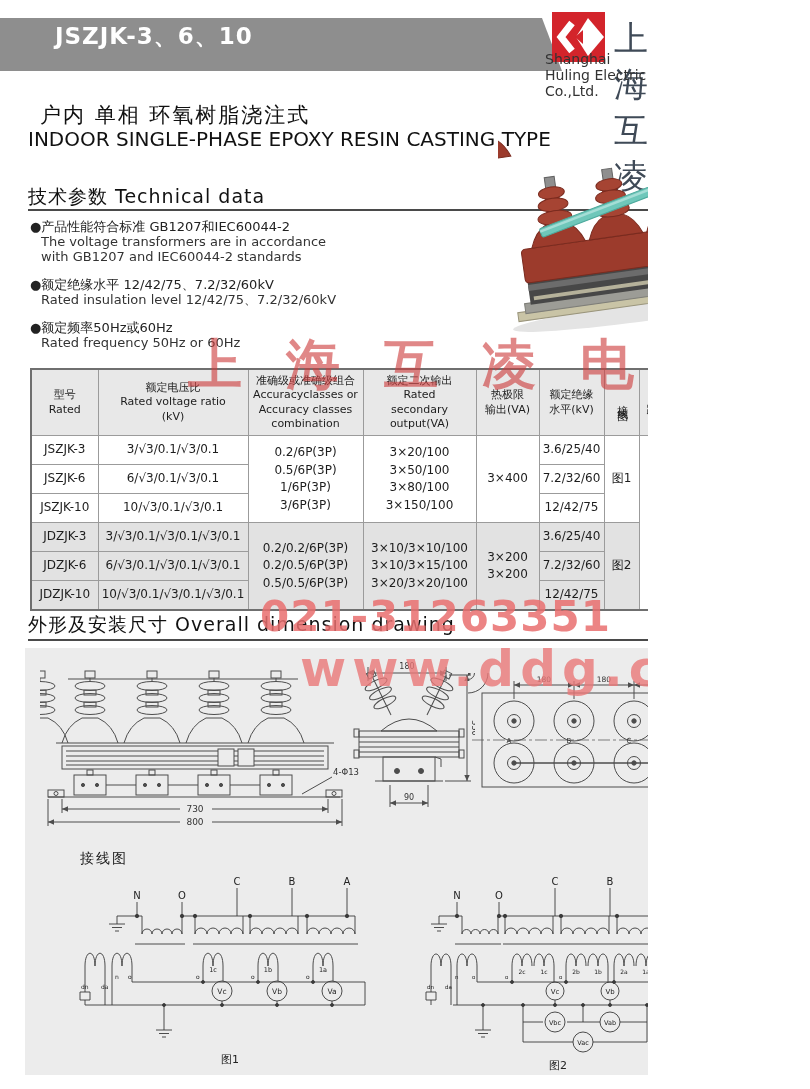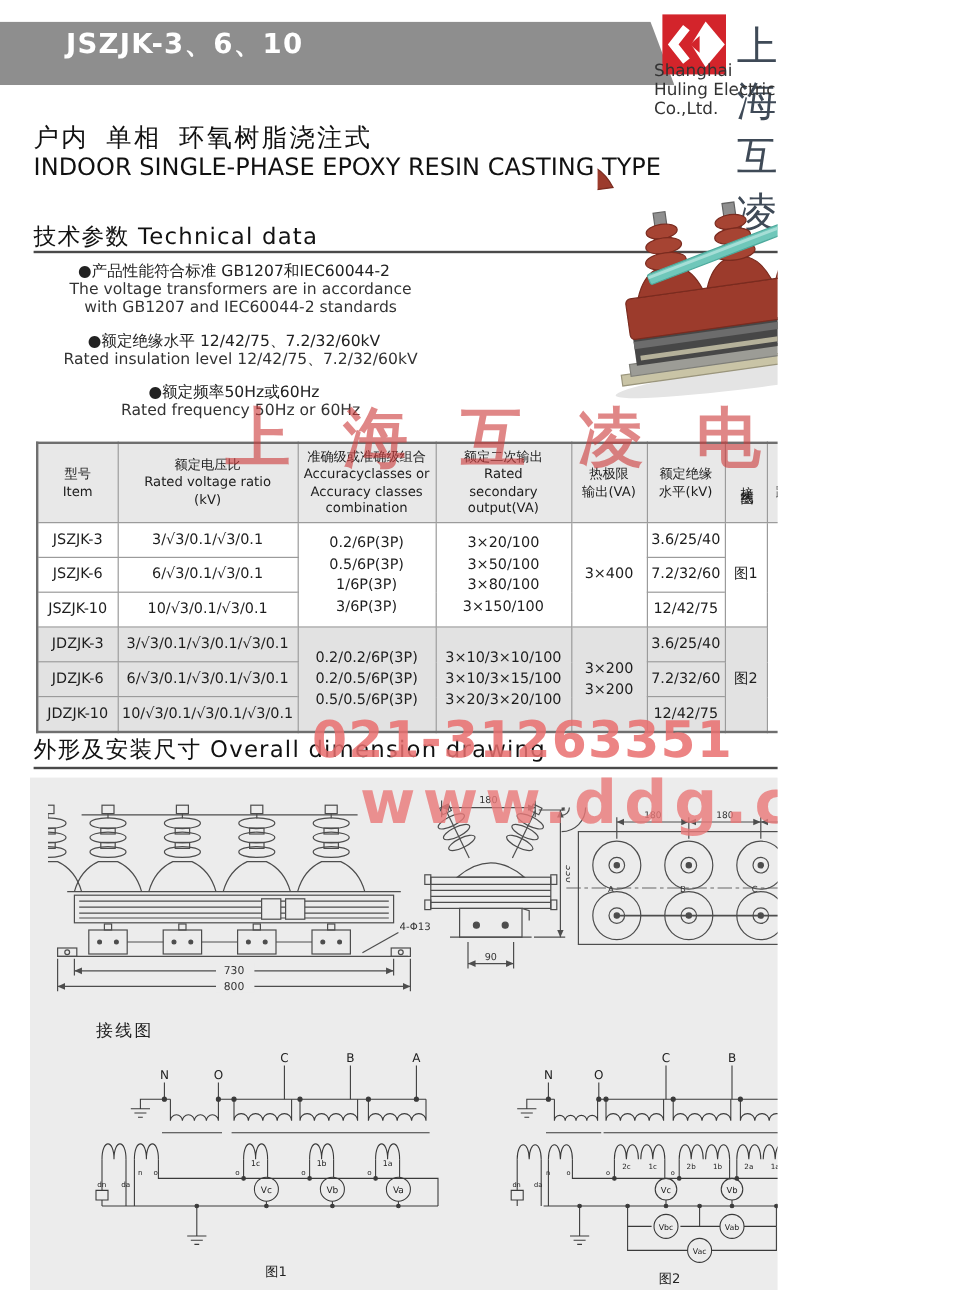--- a/index.html
+++ b/index.html
@@ -12,32 +12,32 @@
   .gray-bar{left:0;top:18px;width:562px;height:53px;background:#8e8e8e;
             clip-path:polygon(0 0,calc(100% - 20px) 0,100% 100%,0 100%);}
   .gray-corner{left:753px;top:18px;width:44px;height:53px;background:#8e8e8e;
                border-radius:0 0 0 16px;}
   .model-title{left:55px;top:21px;font-size:23px;font-weight:bold;color:#fff;letter-spacing:1px;}
   .model-sub{left:55px;top:49px;font-size:14.5px;color:#fff;letter-spacing:1px;}
   .logo-box{left:552px;top:12px;width:53px;height:50px;background:#d3242b;}
   .brand-cn{left:614px;top:16px;font-size:34px;color:#3f4a57;font-weight:500;letter-spacing:2px;}
   .brand-en{left:545px;top:51px;font-size:14px;color:#333;}
 
-  .intro-cn{left:28px;top:101px;font-size:21px;color:#111;letter-spacing:2px;font-family:Liberation Mono, monospace;}
+  .intro-cn{left:40px;top:101px;font-size:21px;color:#111;letter-spacing:2px;}
   .intro-en{left:28px;top:127px;font-size:20px;color:#111;}
 
   .sec-head{font-size:19px;color:#111;letter-spacing:1px;}
   .tech-head{left:28px;top:184px;}
   .rule{height:0;border-top:2px solid #4a4a4a;width:757px;left:28px;}
   .tech-rule{top:209px;}
   .dim-head{left:28px;top:612px;}
   .dim-rule{top:639px;}
 
   .bullets{left:30px;top:219px;width:330px;font-size:13px;color:#222;}
-  .bullet{margin-bottom:13px;line-height:15px;text-align:center;}
+  .bullet{margin-bottom:13px;line-height:15px;}
   .bullet .en{padding-left:11px;color:#333;}
 
   
   .wm{pointer-events:none;z-index:30;font-weight:bold;}
   .wm-company{left:188px;top:329px;font-size:54px;letter-spacing:44px;color:rgba(205,62,62,0.62);white-space:nowrap;}
   .wm-phone{left:260px;top:592px;font-size:42px;letter-spacing:1px;color:rgba(233,110,110,0.85);}
   .wm-site{left:300px;top:640px;font-size:50px;letter-spacing:6px;color:rgba(234,120,120,0.8);font-weight:bold;}
 
   
   .spec-wrap{left:30px;top:368px;}
@@ -145,21 +145,21 @@
         <col style="width:113px">
           <col style="width:63px">
           <col style="width:65px">
         <col style="width:35px">
           <col style="width:67px">
           <col style="width:75px">
       </colgroup>
       <tbody>
           <tr>
         <th class="pre">型号
-Item</th>
+Rated</th>
         <th class="pre">额定电压比
 Rated voltage ratio
 (kV)</th>
         <th class="pre">准确级或准确级组合
 Accuracyclasses or
 Accuracy classes
 combination</th>
         <th class="pre">额定二次输出
 Rated
 secondary

